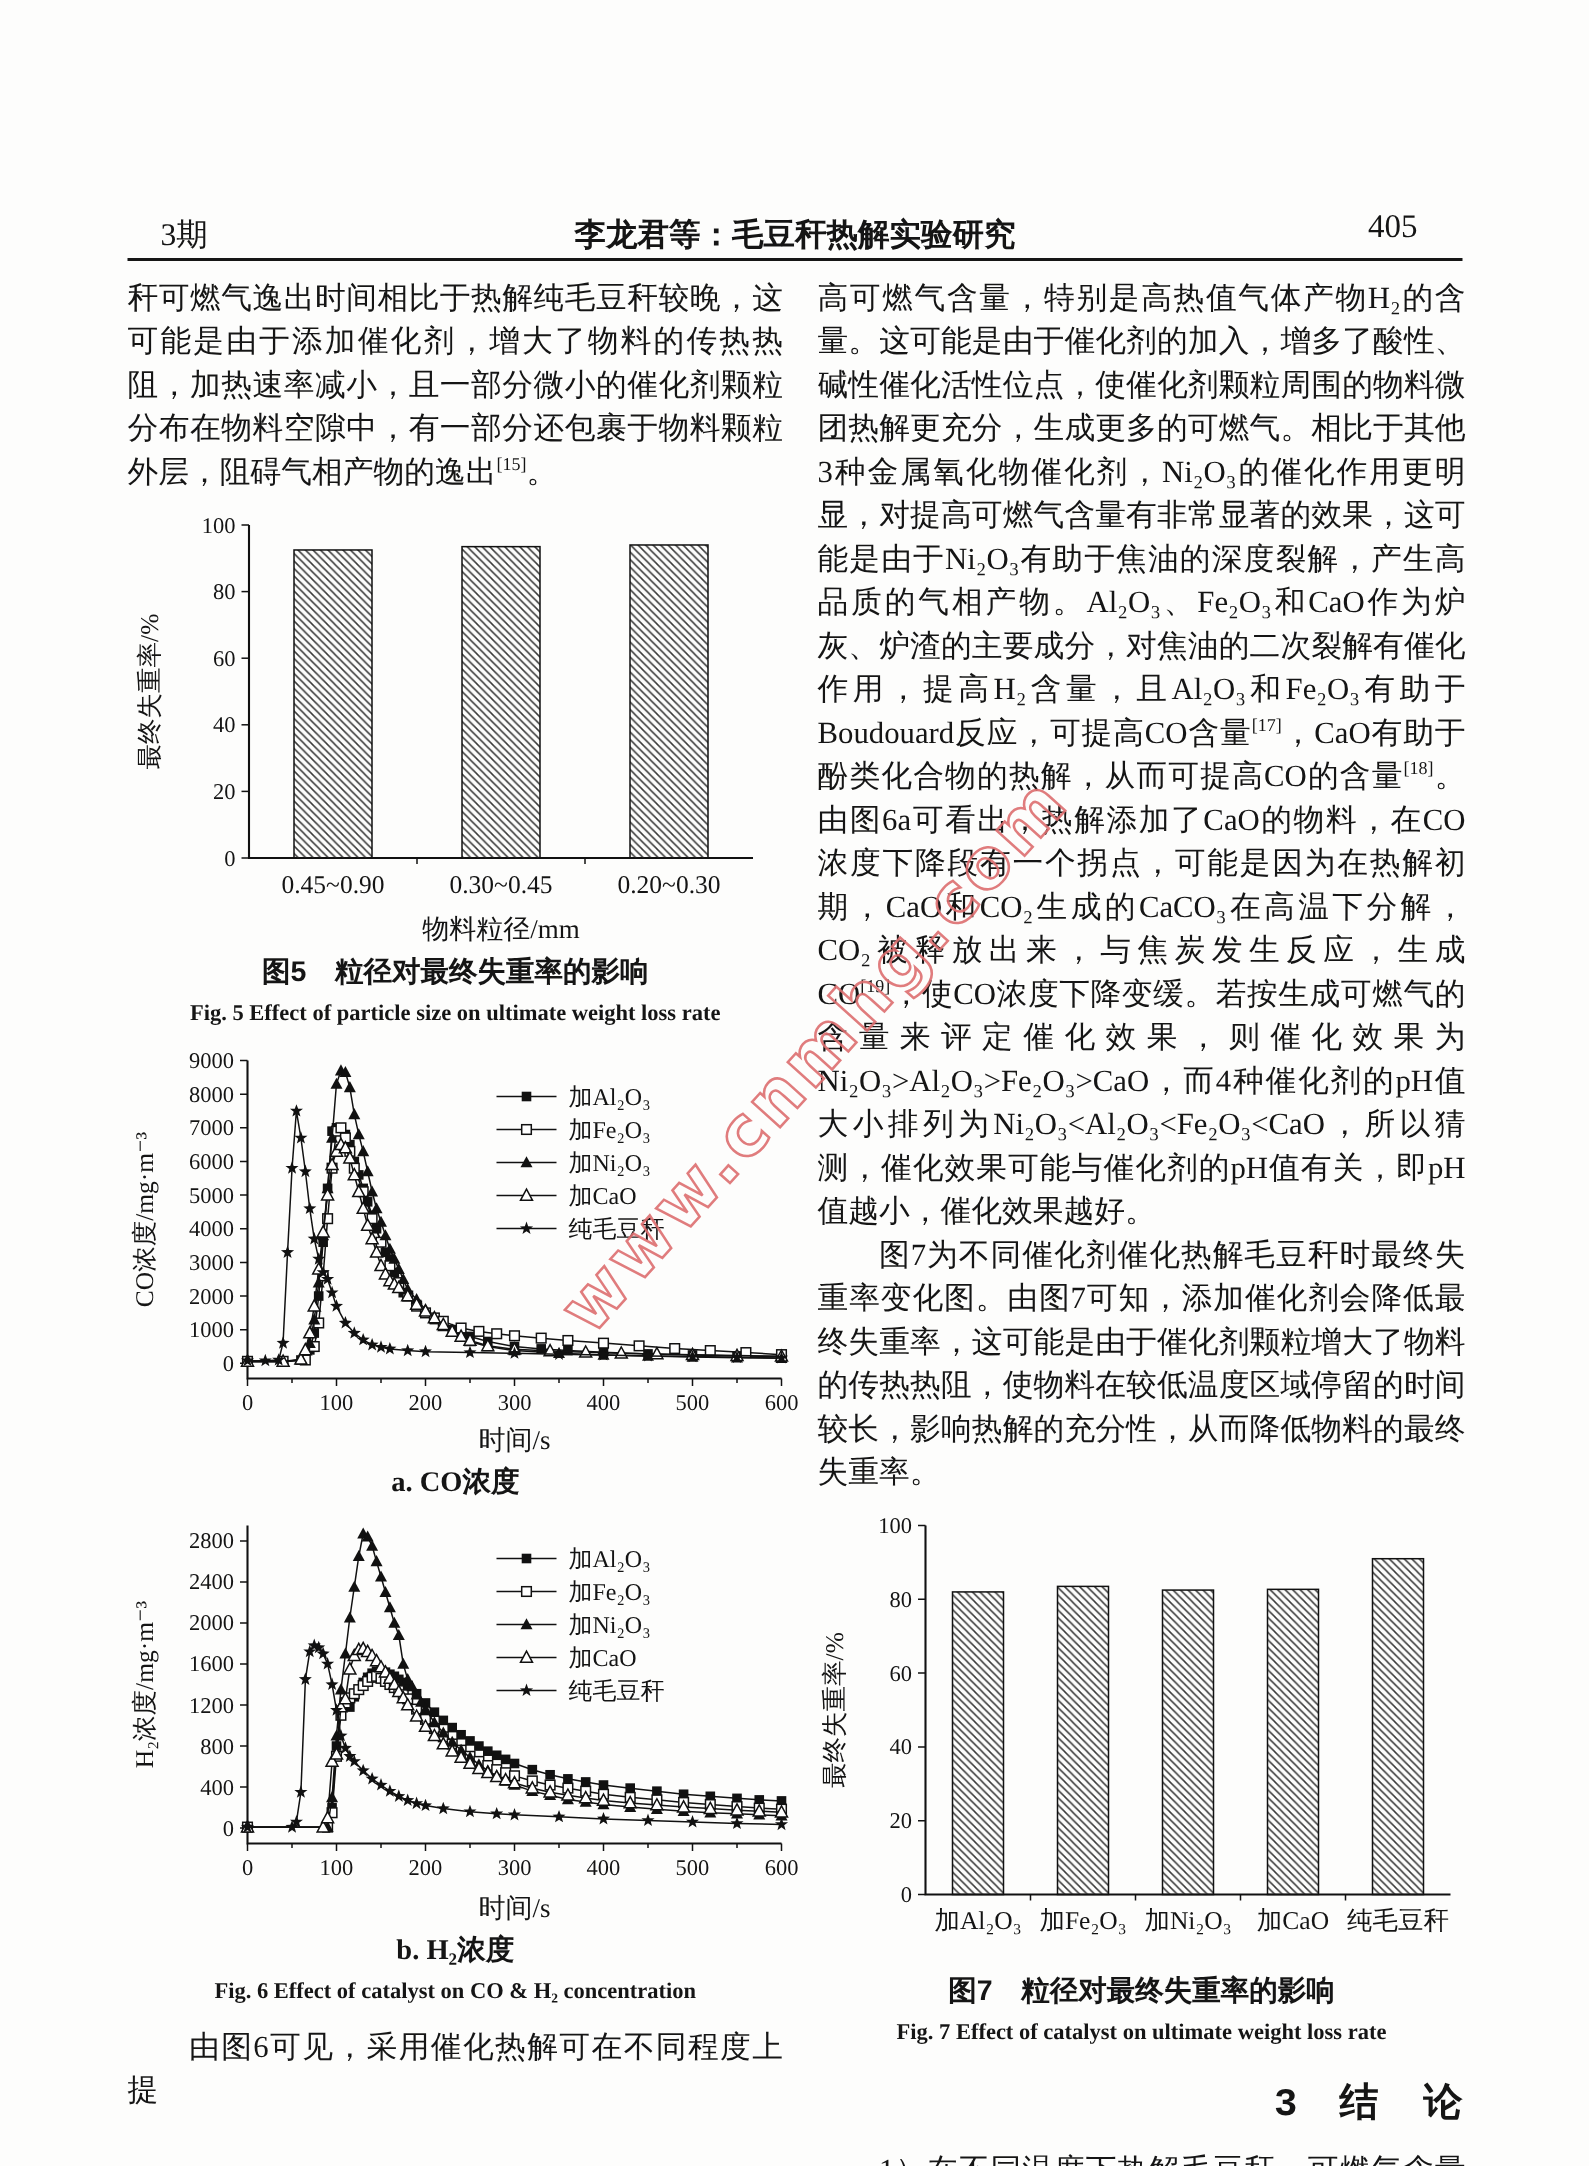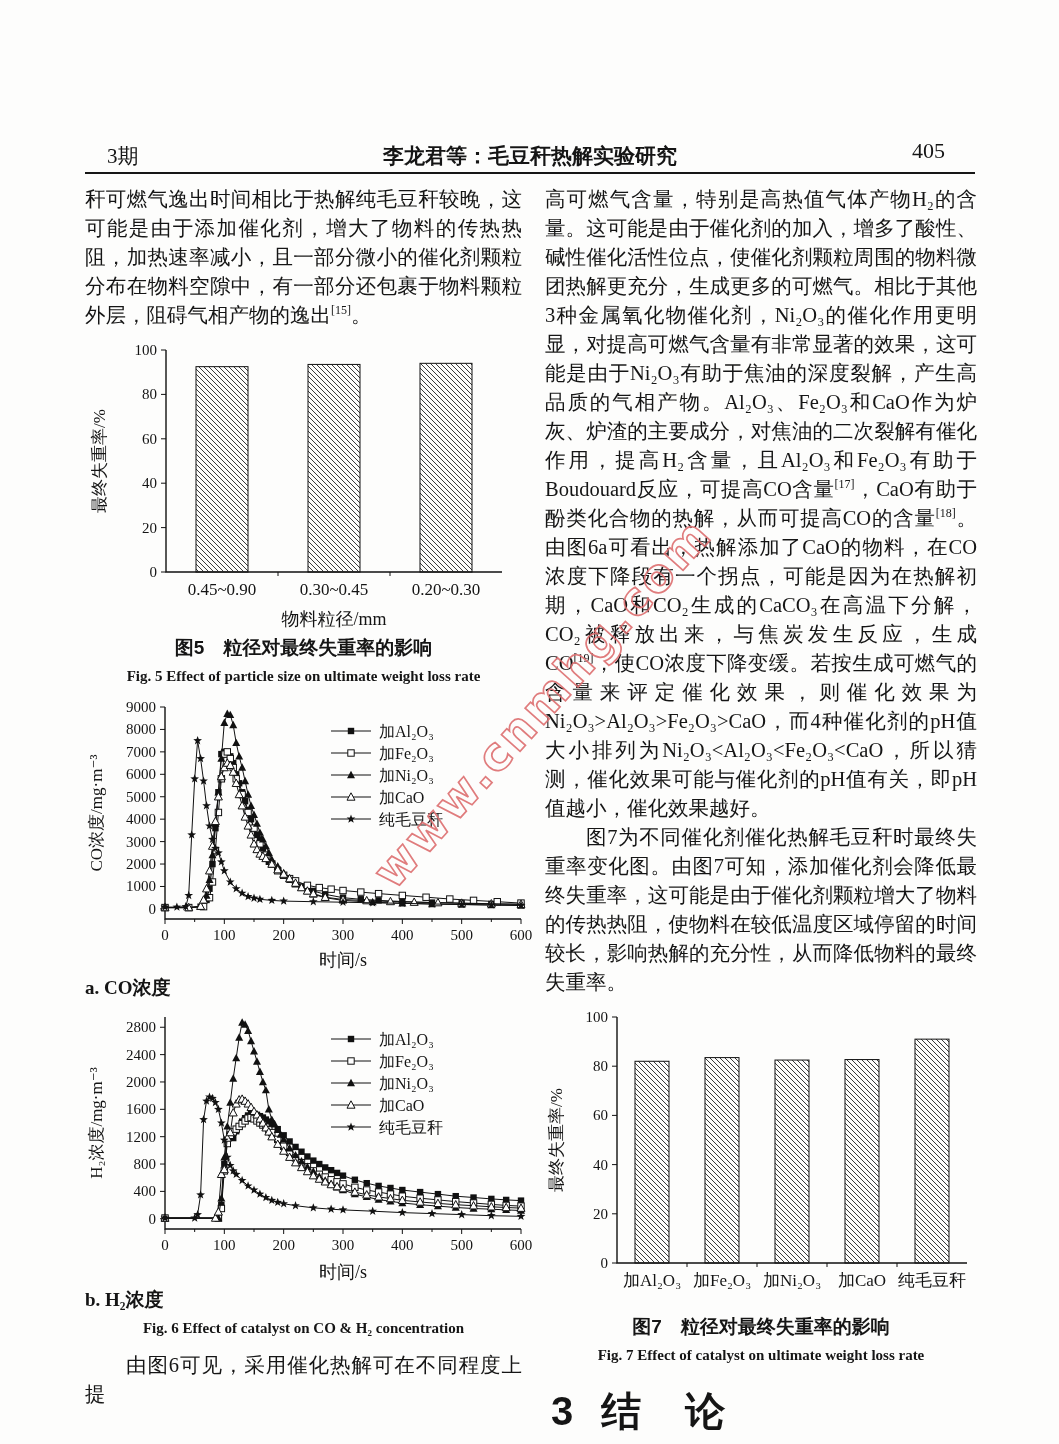--- a/index.html
+++ b/index.html
@@ -16,27 +16,27 @@
   .col-left{left:85px;width:437px;}
   .col-right{left:545px;width:432px;}
   p.body{margin:0;font-size:20.5px;line-height:29px;text-align:justify;text-justify:inter-ideograph;}
   p.indent{text-indent:2em;}
   p.last{margin-top:14px;}
   sup{font-size:12px;line-height:0;}
   figure{margin:0;text-align:center;}
   figure svg{display:block;margin:0 auto;}
   .cap-cn{font-size:19px;font-weight:bold;font-family:"Liberation Sans","DejaVu Sans",sans-serif;margin-top:3px;}
   .cap-en{font-size:15px;font-weight:bold;margin-top:7px;}
-  .sub{font-size:19px;font-weight:600;text-align:left;margin:2px 0 4px 0;}
+  .sub{font-size:19px;font-weight:600;text-align:center;margin:2px 0 4px 0;}
   #fig5-wrap{margin-top:6px;}
   #fig6a-svg{margin-top:12px;}
   #fig6b-svg{margin-top:6px;}
   #fig7-wrap{margin-top:6px;}
-  h2.sec{margin:20px 0 14px 6px;font-size:40px;font-family:Liberation Sans, sans-serif;
-         font-weight:bold;letter-spacing:2px;}
+  h2.sec{margin:20px 0 14px 6px;font-size:26px;font-family:Liberation Mono, monospace;
+         font-weight:bold;letter-spacing:2px;text-align:right;}
   h2.sec .secnum{margin-right:26px;}
   
   svg text{font-family:"Liberation Serif","DejaVu Serif",serif;fill:#141414;}
   
   .watermark{position:absolute;left:340px;top:500px;pointer-events:none;}
   .watermark text{font-family:"DejaVu Sans","Liberation Sans",sans-serif;font-size:46px;font-weight:bold;
                   letter-spacing:3px;fill:none;stroke:#dd6f70;stroke-width:1.7;opacity:0.9;}
 </style>
 </head>
 <body>

